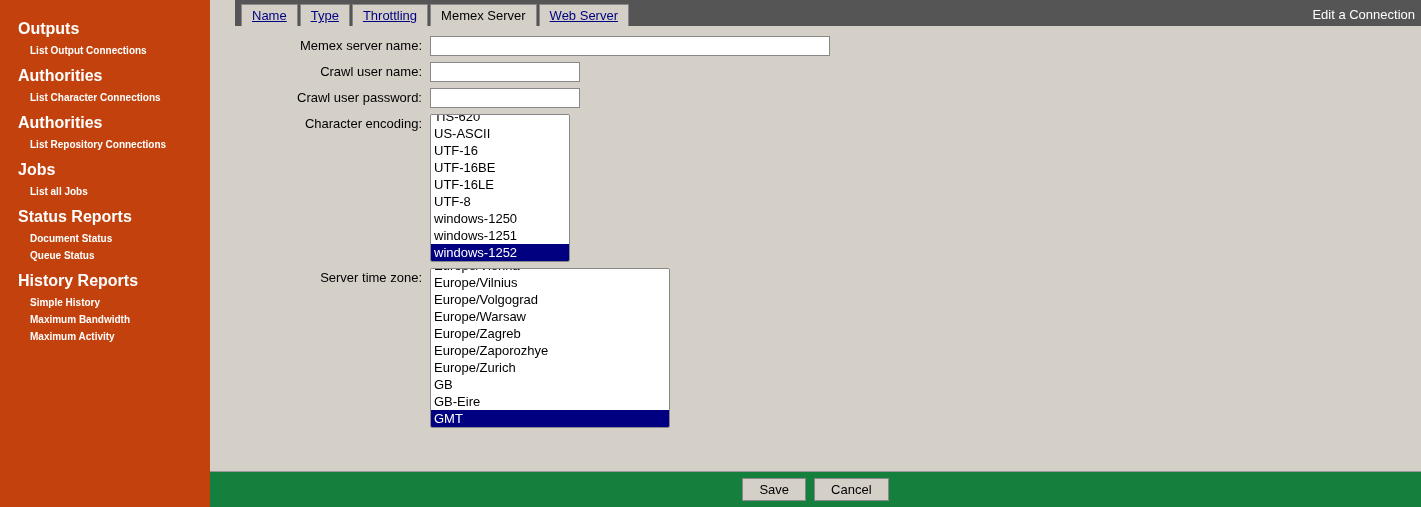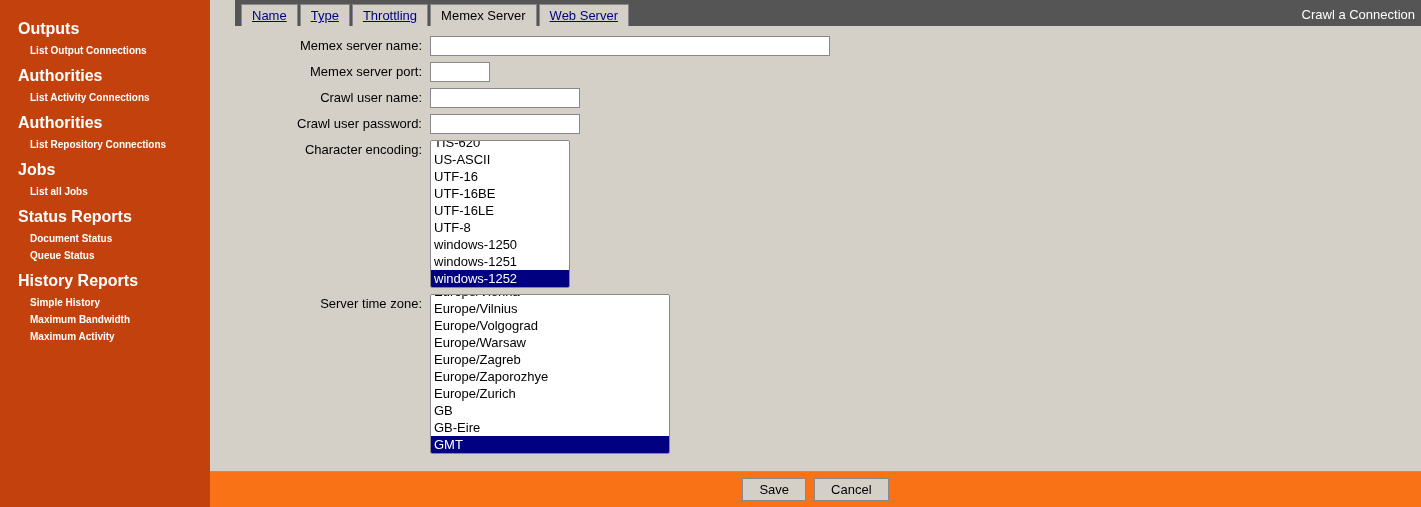--- a/index.html
+++ b/index.html
@@ -130,21 +130,21 @@
       height: 160px;
       overflow-y: scroll;
       font-size: 13px;
     }
     .timezone-list option {
       padding: 1px 3px;
     }
 
     
     #bottom-bar {
-      background: #f97316;
+      background: #15803d;
       border-top: 1px solid #999;
       padding: 6px;
       display: flex;
       justify-content: center;
       gap: 8px;
     }
     .action-button {
       padding: 3px 16px;
       font-size: 13px;
       border: 1px solid #888;
@@ -156,21 +156,21 @@
       font-size: 13px;
     }
   </style>
 </head>
 <body>
 
 <div id="sidebar">
 <span class="sidebar-section-title">Outputs</span>
     <a class="sidebar-link" href="#">List Output Connections</a>
     <span class="sidebar-section-title">Authorities</span>
-    <a class="sidebar-link" href="#">List Activity Connections</a>
+    <a class="sidebar-link" href="#">List Character Connections</a>
     <span class="sidebar-section-title">Authorities</span>
     <a class="sidebar-link" href="#">List Repository Connections</a>
     <span class="sidebar-section-title">Jobs</span>
     <a class="sidebar-link" href="#">List all Jobs</a>
     <span class="sidebar-section-title">Status Reports</span>
     <a class="sidebar-link" href="#">Document Status</a>
     <a class="sidebar-link" href="#">Queue Status</a>
     <span class="sidebar-section-title">History Reports</span>
     <a class="sidebar-link" href="#">Simple History</a>
     <a class="sidebar-link" href="#">Maximum Bandwidth</a>
@@ -180,34 +180,30 @@
 <div id="main">
 
   <div id="top-bar">
     <div id="tab-row">
     <div class="tab">Name</div>
         <div class="tab">Type</div>
         <div class="tab">Throttling</div>
         <div class="tab active-selected">Memex Server</div>
         <div class="tab">Web Server</div>
       </div>
-    <div id="top-bar-title">Crawl a Connection</div>
+    <div id="top-bar-title">Edit a Connection</div>
   </div>
 
   <div id="form-area">
 
     <div class="form-row">
       <div class="form-label">Memex server name:</div>
       <input type="text" class="form-input-text server-name-input" value="" style="">
     </div>
 
-    <div class="form-row">
-      <div class="form-label">Memex server port:</div>
-      <input type="text" class="form-input-text server-port-input" value="" style="">
-    </div>
 
     <div class="form-row">
       <div class="form-label">Crawl user name:</div>
       <input type="text" class="form-input-text crawl-user-input" value="" style="">
     </div>
 
     <div class="form-row">
       <div class="form-label">Crawl user password:</div>
       <input type="password" class="form-input-text crawl-pass-input" value="" style="">
     </div>

